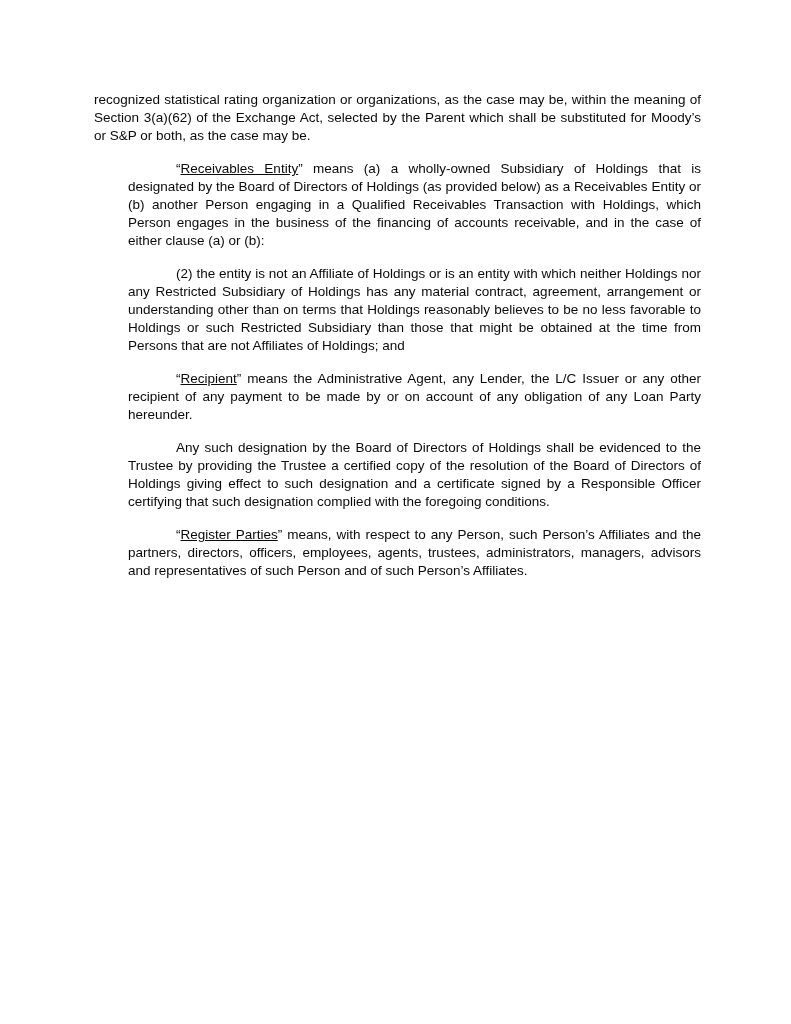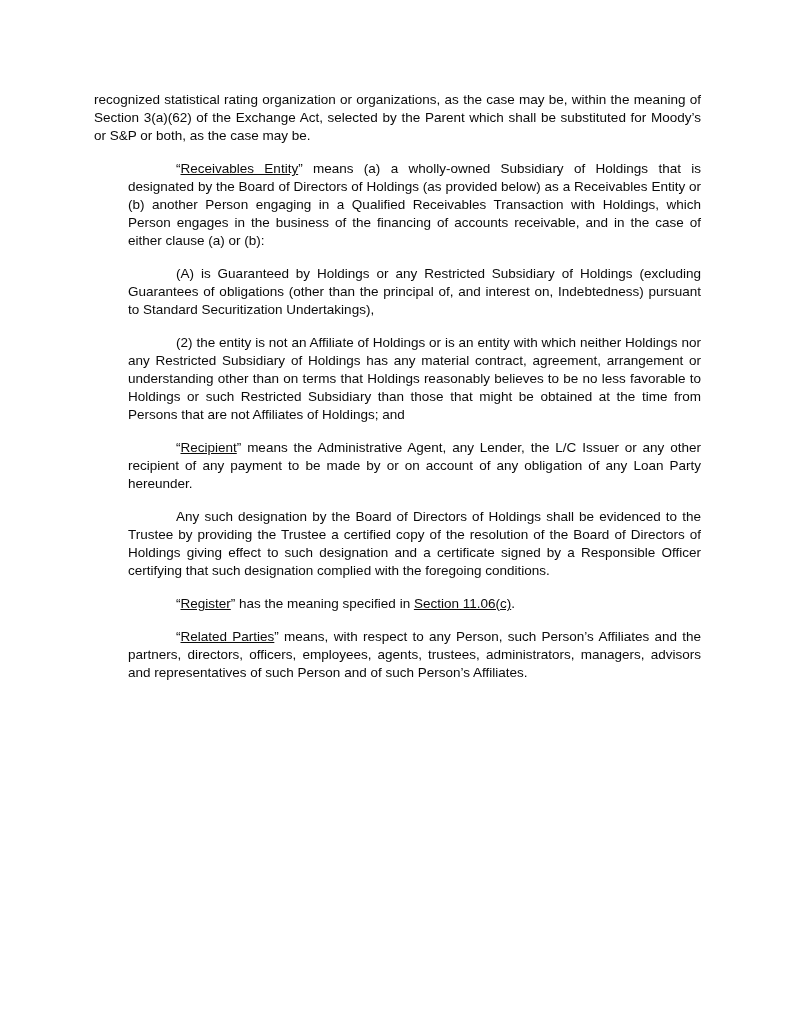--- a/index.html
+++ b/index.html
@@ -60,25 +60,23 @@
     line-height: 13px;
   }
 </style>
 </head>
 <body>
 
 <div class="page">
   <div class="content">
       <p class="para"><span>recognized statistical rating organization or organizations, as the case may be, within the meaning of Section 3(a)(62) of the Exchange Act, selected by the Parent which shall be substituted for Moody’s or S&amp;P or both, as the case may be.</span></p>
       <p class="para indent"><span>“</span><span class="underline">Receivables Entity</span><span>”  means (a) a wholly-owned Subsidiary of Holdings that is designated by the Board of Directors of Holdings (as provided below) as a Receivables Entity or (b) another Person engaging in a Qualified Receivables Transaction with Holdings, which Person engages in the business of the financing of accounts receivable, and in the case of either clause (a) or (b):</span></p>
-      <p class="para indent"><span>(A) is Guaranteed by Holdings or any Restricted Subsidiary of Holdings (excluding Guarantees of obligations (other than the principal of, and interest on, Indebtedness) pursuant to Standard Securitization Undertakings),</span></p>
       <p class="para indent"><span>(2) the entity is not an Affiliate of Holdings or is an entity with which neither Holdings nor any Restricted Subsidiary of Holdings has any material contract, agreement, arrangement or understanding other than on terms that Holdings reasonably believes to be no less favorable to Holdings or such Restricted Subsidiary than those that might be obtained at the time from Persons that are not Affiliates of Holdings; and</span></p>
       <p class="para indent"><span>“</span><span class="underline">Recipient</span><span>”  means the Administrative Agent, any Lender, the L/C Issuer or any other recipient of any payment to be made by or on account of any obligation of any Loan Party hereunder.</span></p>
       <p class="para indent"><span>Any such designation by the Board of Directors of Holdings shall be evidenced to the Trustee by providing the Trustee a certified copy of the resolution of the Board of Directors of Holdings giving effect to such designation and a certificate signed by a Responsible Officer certifying that such designation complied with the foregoing conditions.</span></p>
-      <p class="para indent"><span>“</span><span class="underline">Register</span><span>”  has the meaning specified in </span><span class="underline">Section 11.06(c)</span><span>.</span></p>
-      <p class="para indent"><span>“</span><span class="underline">Related Parties</span><span>”  means, with respect to any Person, such Person’s Affiliates and the partners, directors, officers, employees, agents, trustees, administrators, managers, advisors and representatives of such Person and of such Person’s Affiliates.</span></p>
+      <p class="para indent"><span>“</span><span class="underline">Register Parties</span><span>”  means, with respect to any Person, such Person’s Affiliates and the partners, directors, officers, employees, agents, trustees, administrators, managers, advisors and representatives of such Person and of such Person’s Affiliates.</span></p>
     </div>
   <div class="footer">
     <div class="footer-page-number">38</div>
     <div class="footer-title">James Hardie Amended and Restated Credit and Guaranty Agreement</div>
     <div class="footer-doc-id">NYDOCS03/1067767.15</div>
   </div>
 </div>
 
 </body></html>

